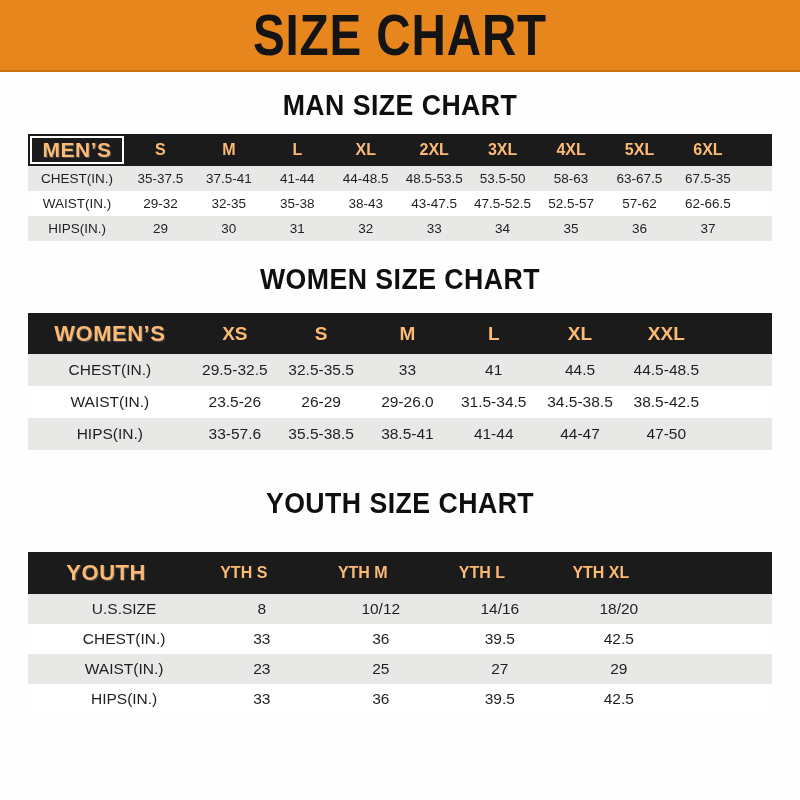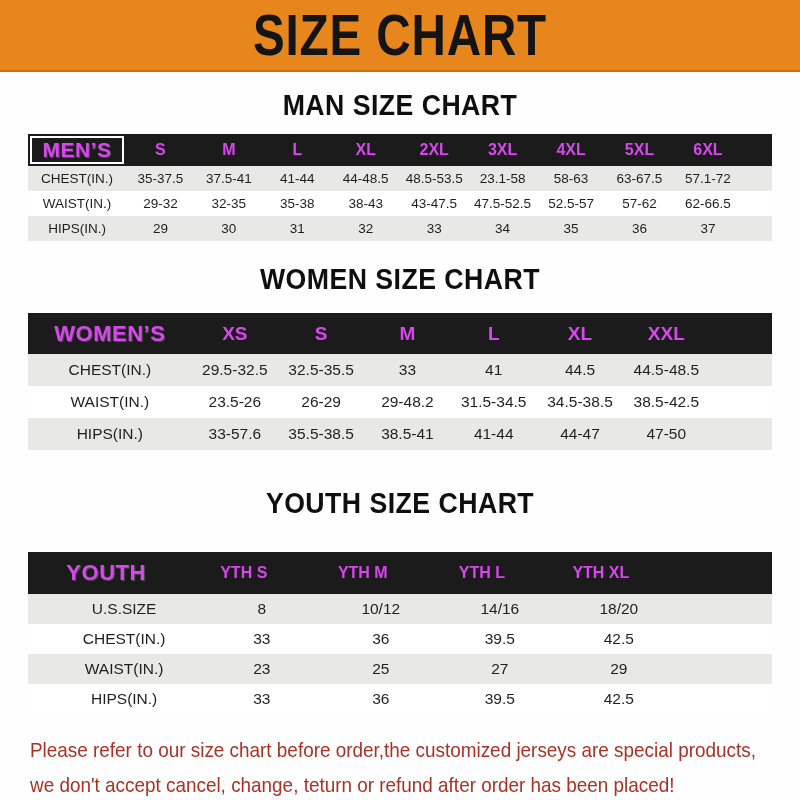--- a/index.html
+++ b/index.html
@@ -49,21 +49,21 @@
     margin: 0 auto;
     border-collapse: collapse;
     table-layout: fixed;
   }
   table.men   { margin-top: 12px; }
   table.women { margin-top: 17px; }
   table.youth { margin-top: 32px; }
 
   table.sizes thead th {
     background: #1B1B1B;
-    color: #d946ef;
+    color: #fdba74;
     font-weight: bold;
     text-align: center;
     padding: 0;
   }
   table.men   thead th { height: 32px; font-size: 16px; }
   table.women thead th { height: 41px; font-size: 19px; }
   table.youth thead th { height: 42px; font-size: 16px; }
 
   table.sizes thead th.grouplabel {
     letter-spacing: 0.5px;
@@ -143,24 +143,24 @@
           </tr>
         </thead>
         <tbody>
           <tr>
             <th class="rowlabel">CHEST(IN.)</th>
             <td>35-37.5</td>
             <td>37.5-41</td>
             <td>41-44</td>
             <td>44-48.5</td>
             <td>48.5-53.5</td>
-            <td>23.1-58</td>
+            <td>53.5-50</td>
             <td>58-63</td>
             <td>63-67.5</td>
-            <td>57.1-72</td>
+            <td>67.5-35</td>
             <td></td>
           </tr>
           <tr>
             <th class="rowlabel">WAIST(IN.)</th>
             <td>29-32</td>
             <td>32-35</td>
             <td>35-38</td>
             <td>38-43</td>
             <td>43-47.5</td>
             <td>47.5-52.5</td>
@@ -219,21 +219,21 @@
             <td>33</td>
             <td>41</td>
             <td>44.5</td>
             <td>44.5-48.5</td>
             <td></td>
           </tr>
           <tr>
             <th class="rowlabel">WAIST(IN.)</th>
             <td>23.5-26</td>
             <td>26-29</td>
-            <td>29-48.2</td>
+            <td>29-26.0</td>
             <td>31.5-34.5</td>
             <td>34.5-38.5</td>
             <td>38.5-42.5</td>
             <td></td>
           </tr>
           <tr>
             <th class="rowlabel">HIPS(IN.)</th>
             <td>33-57.6</td>
             <td>35.5-38.5</td>
             <td>38.5-41</td>
@@ -297,18 +297,14 @@
             <td>33</td>
             <td>36</td>
             <td>39.5</td>
             <td>42.5</td>
             <td></td>
           </tr>
         </tbody>
       </table>
   </section>
 
-  <footer class="note">
-    <p>Please refer to our size chart before order,the customized jerseys are special products,</p>
-    <p>we don't accept cancel, change, teturn or refund after order has been placed!</p>
-  </footer>
 
 </div>
 
 </body></html>

